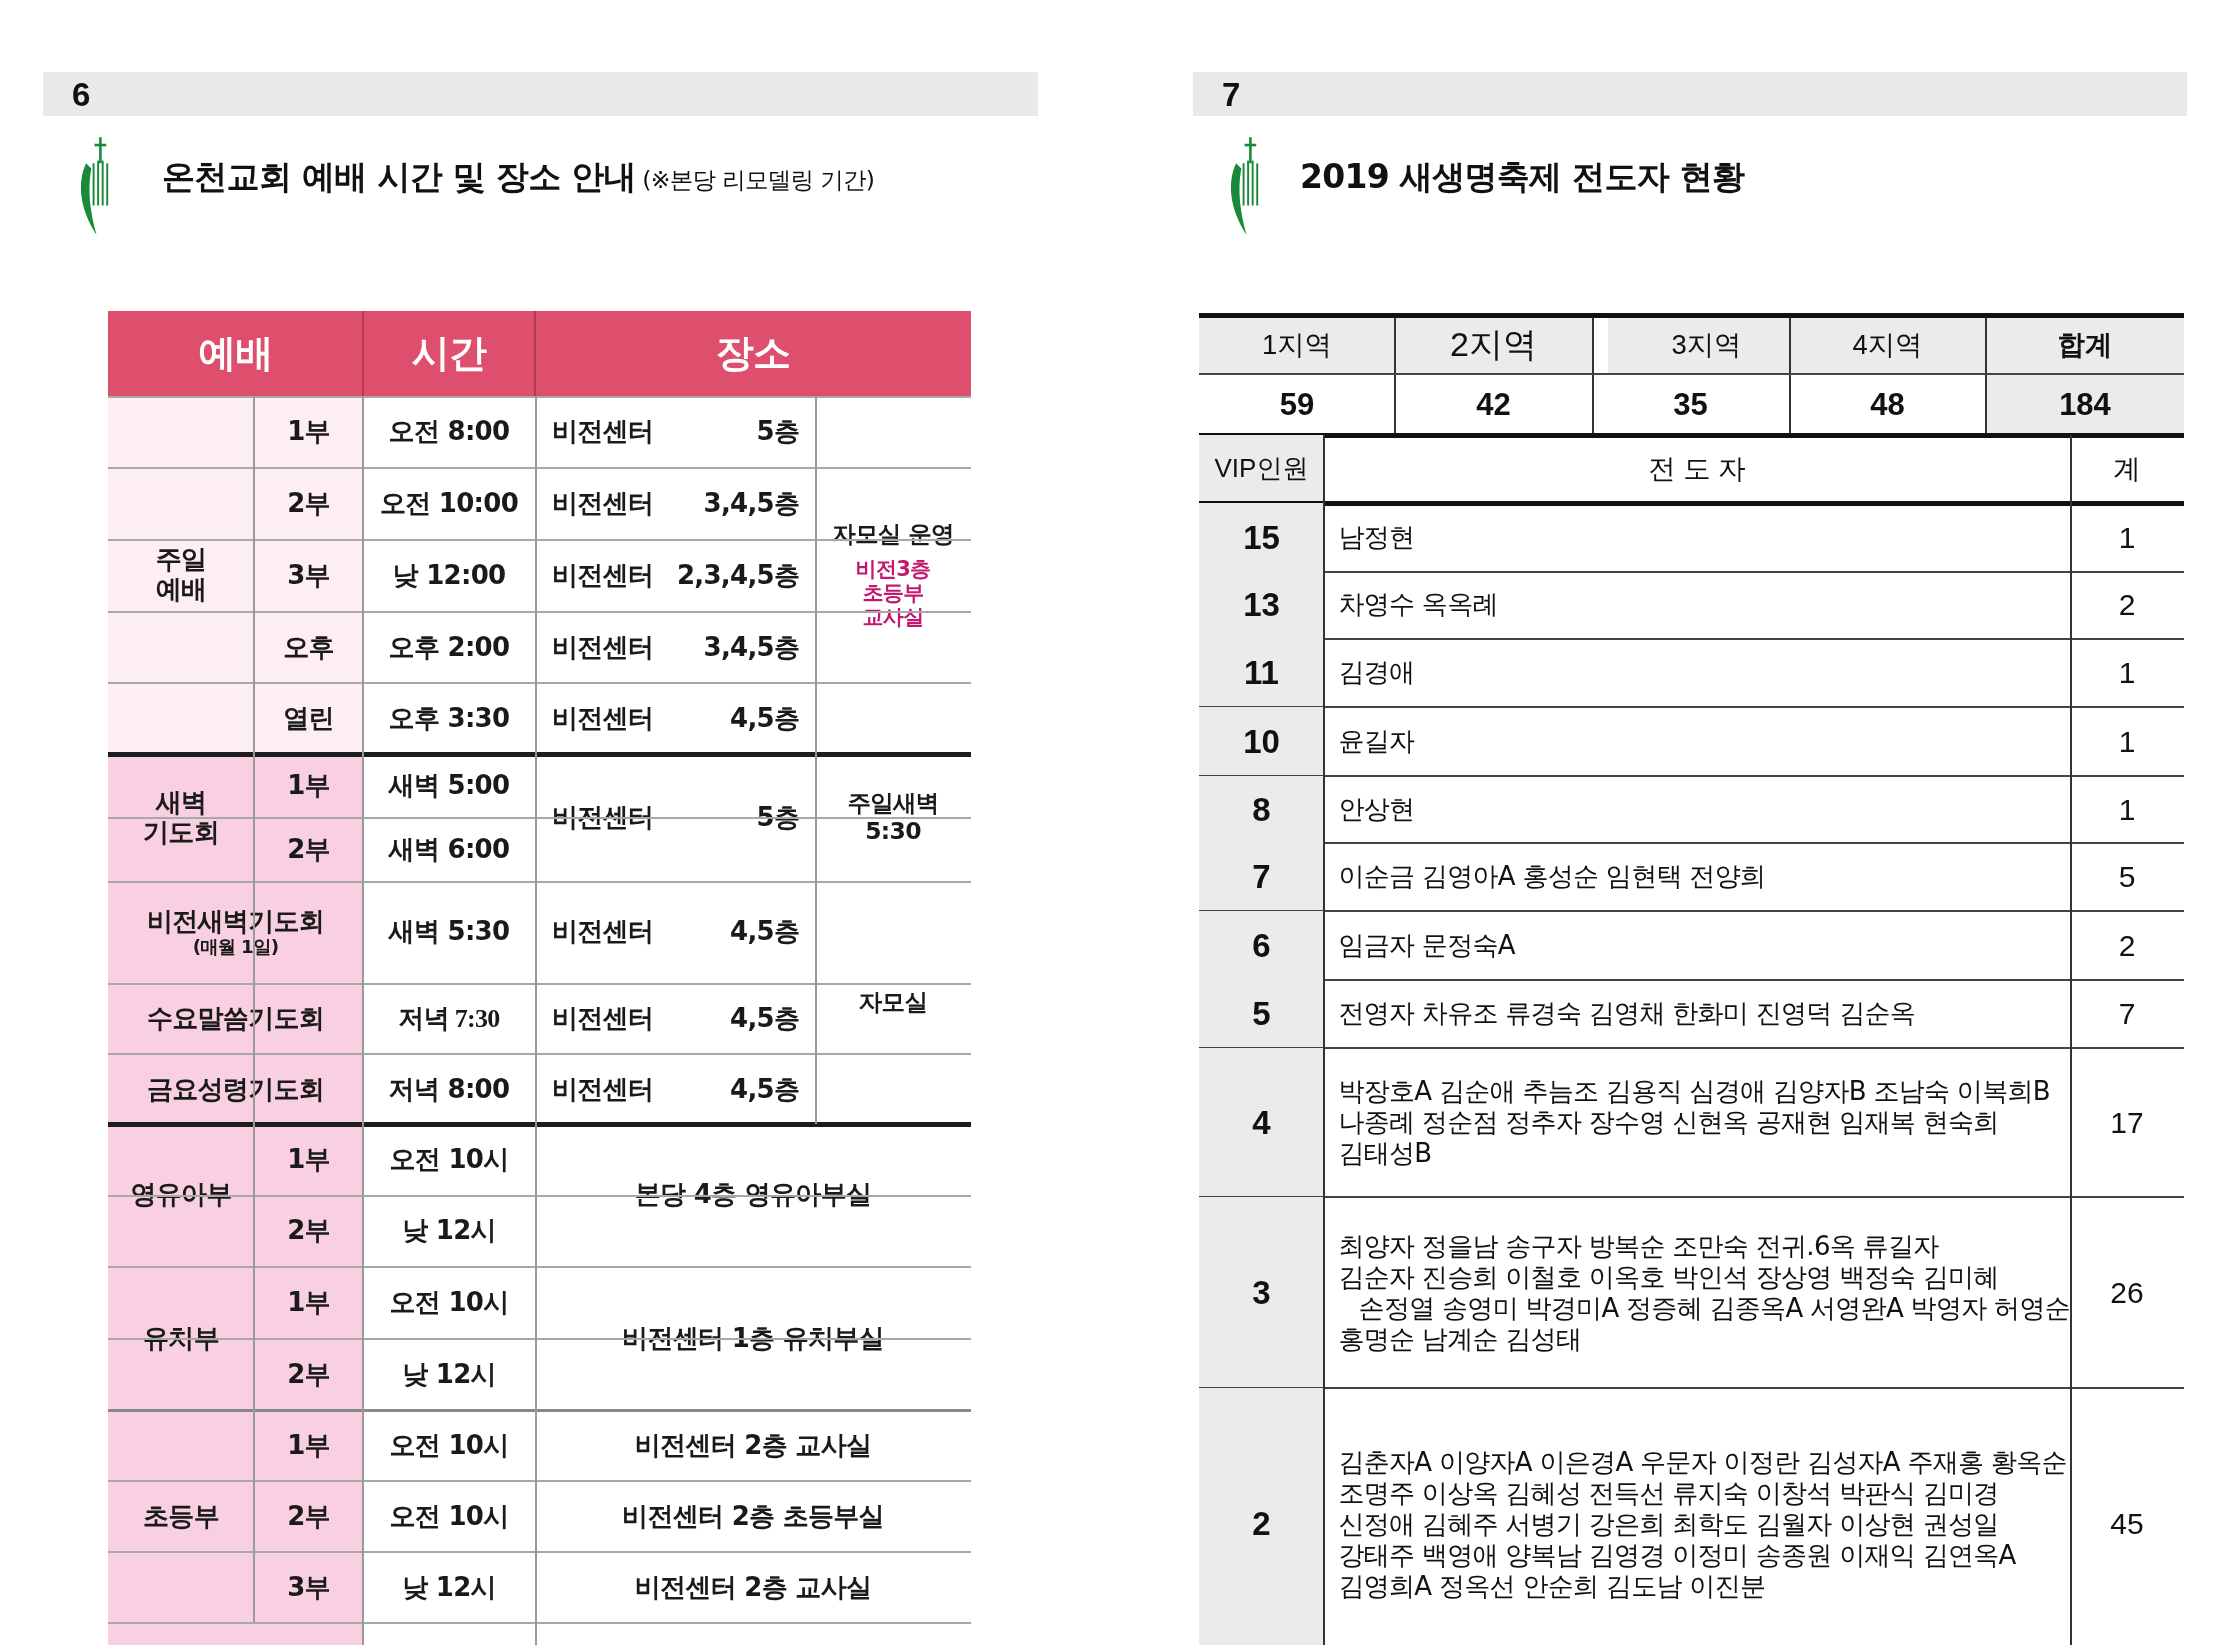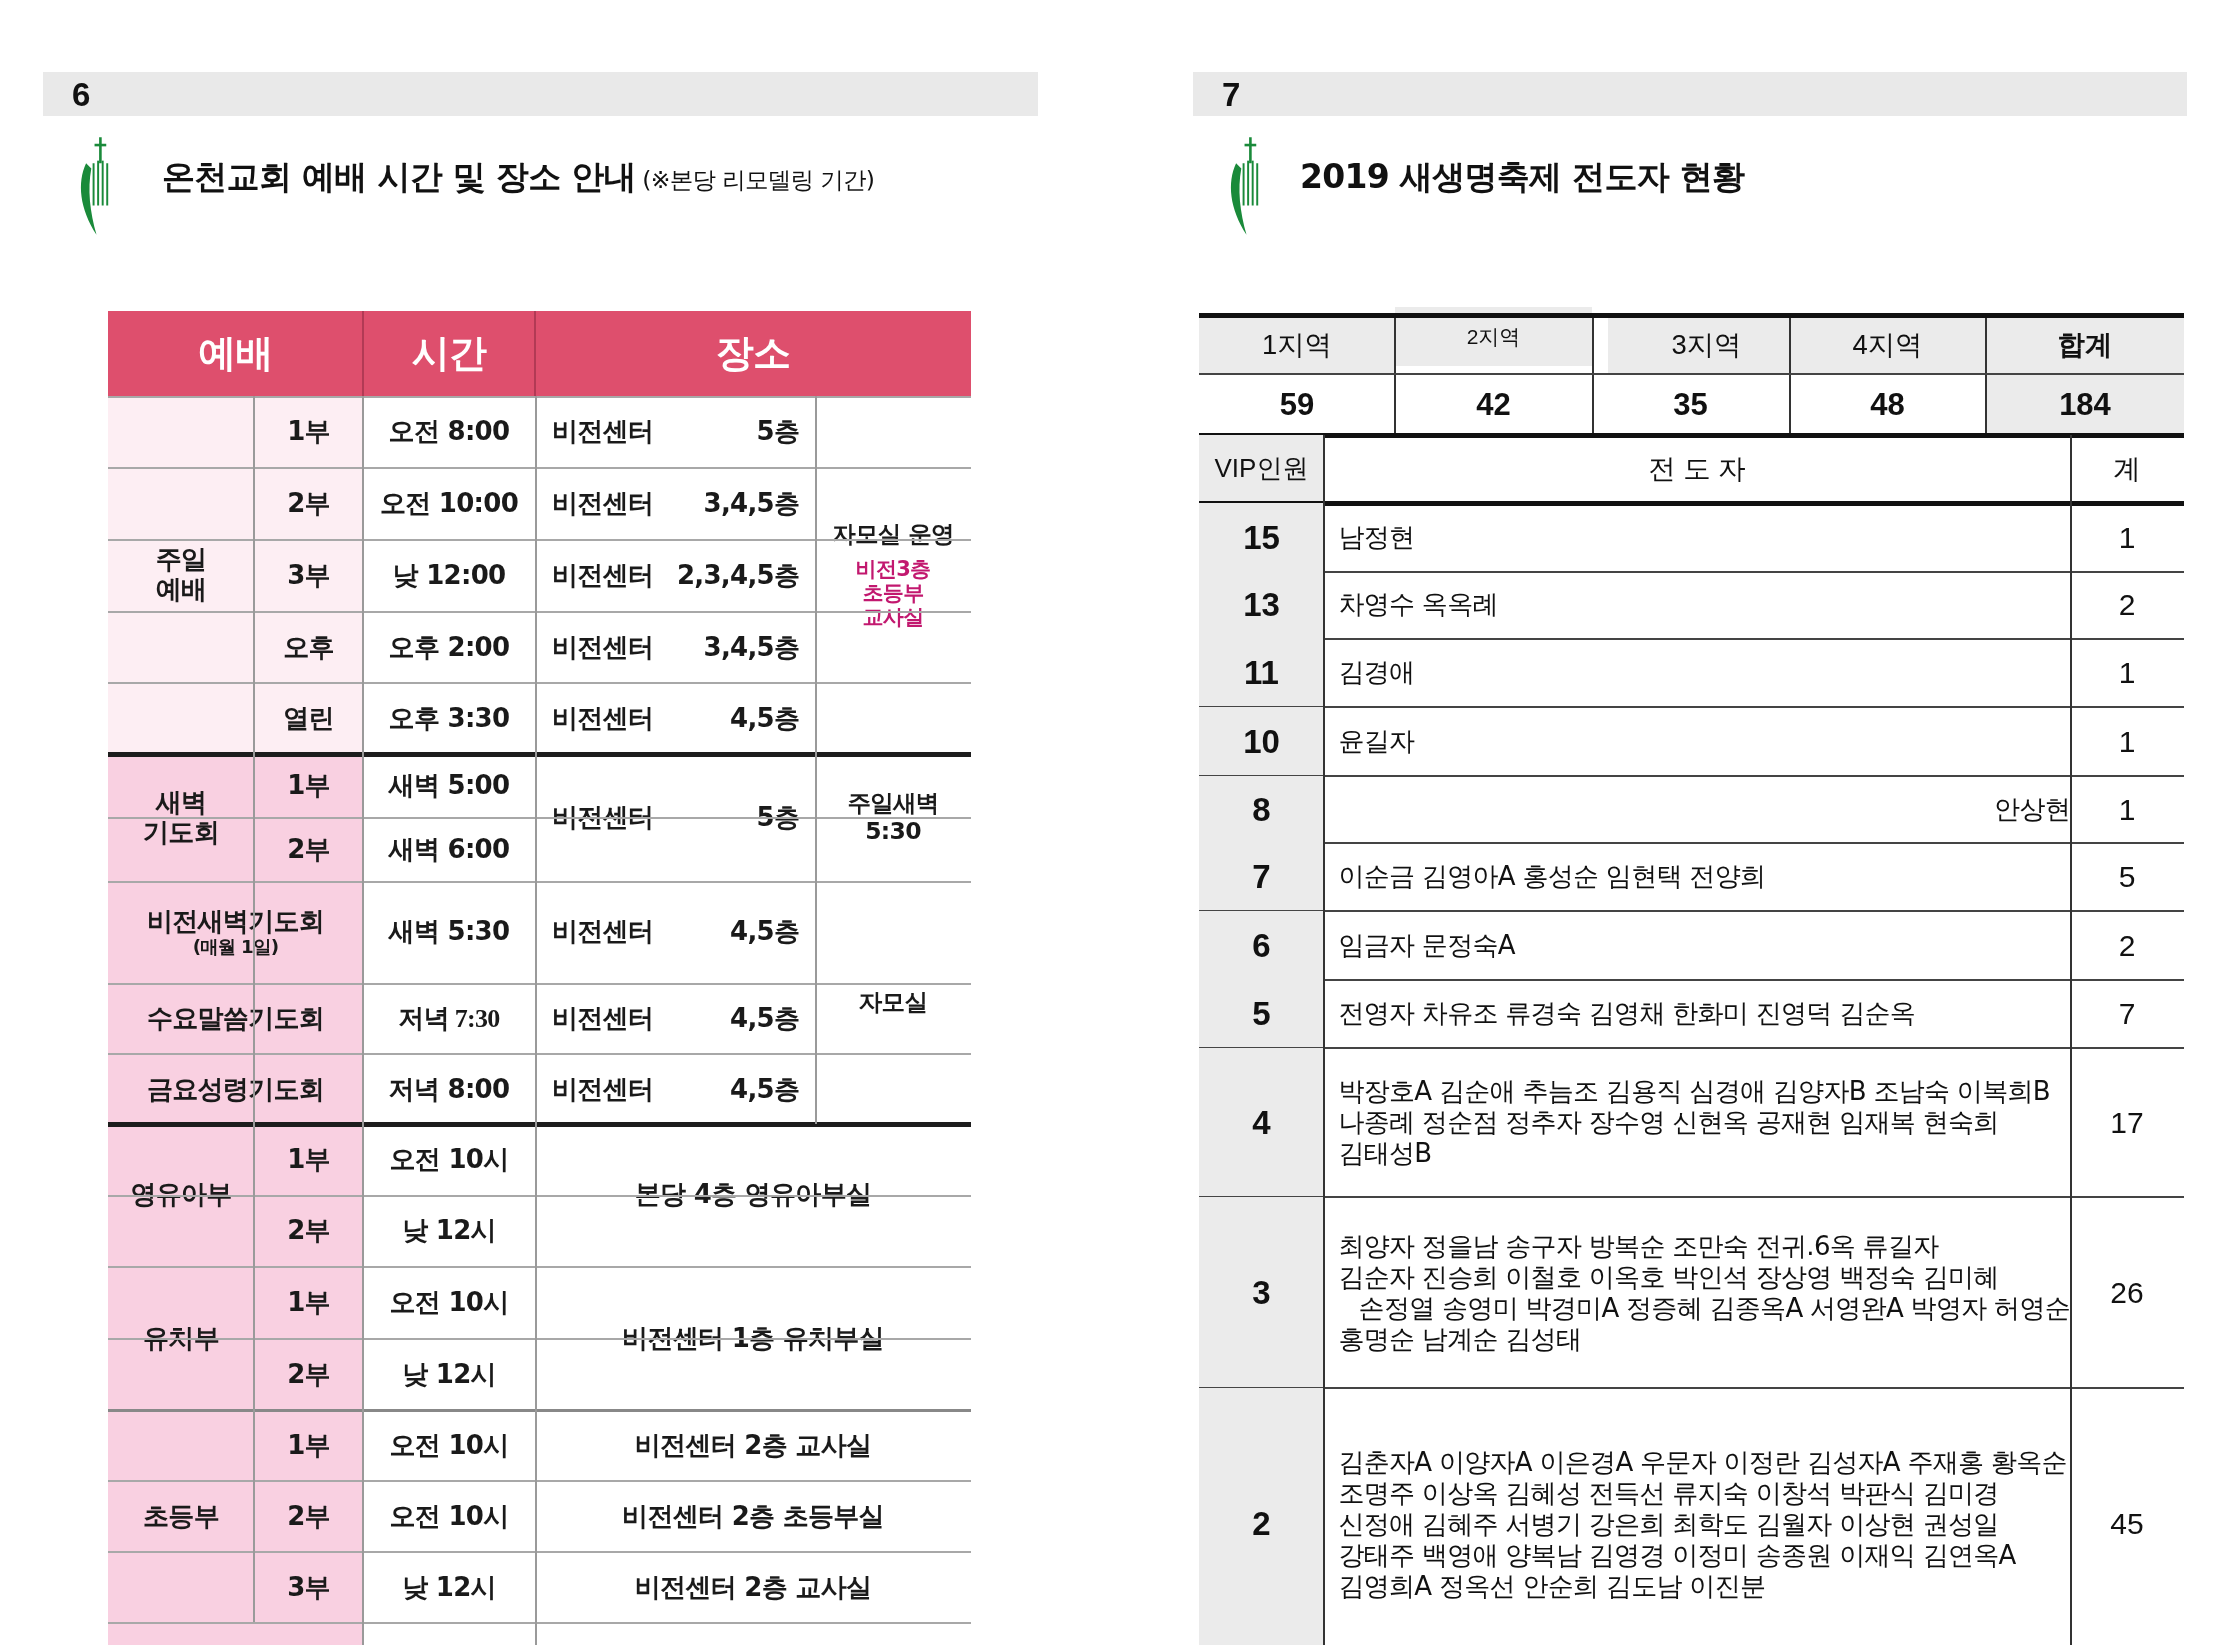--- a/index.html
+++ b/index.html
@@ -212,21 +212,21 @@
   <rect x="24" y="40" width="3" height="65" fill="#1a8a3a"></rect>
   <rect x="31" y="36" width="3" height="69" fill="#1a8a3a"></rect>
   <rect x="38" y="36" width="3" height="69" fill="#1a8a3a"></rect>
   <rect x="45" y="40" width="3" height="65" fill="#1a8a3a"></rect>
 </svg>
 <div class="title" style="left:1300px; top:155px;">2019 새생명축제 전도자 현황</div>
 
 <div id="right-table">
     <div class="rtab-cell gray" style="left: 1199px; top: 315px; width: 196px; height: 59px; font-size: 27.4px; font-weight: normal;">1지역</div>
     <div class="rtab-cell" style="left: 1199px; top: 374px; width: 196px; height: 61px; font-size: 31px; font-weight: bold;">59</div>
-    <div class="rtab-cell gray" style="left: 1395px; top: 307px; width: 197px; height: 59px; font-size: 21px; font-weight: normal;">2지역</div>
+    <div class="rtab-cell gray" style="left: 1395px; top: 315px; width: 197px; height: 59px; font-size: 34px; font-weight: normal;">2지역</div>
     <div class="rtab-cell" style="left: 1395px; top: 374px; width: 197px; height: 61px; font-size: 31px; font-weight: bold;">42</div>
     <div class="rvline" style="left: 1394px; top: 315px; width: 2px; height: 120px;"></div>
     <div class="rtab-cell gray" style="left: 1608px; top: 315px; width: 197px; height: 59px; font-size: 27.4px; font-weight: normal;">3지역</div>
     <div class="rtab-cell" style="left: 1592px; top: 374px; width: 197px; height: 61px; font-size: 31px; font-weight: bold;">35</div>
     <div class="rvline" style="left: 1592px; top: 315px; width: 2px; height: 120px;"></div>
     <div class="rtab-cell gray" style="left: 1789px; top: 315px; width: 197px; height: 59px; font-size: 27.4px; font-weight: normal;">4지역</div>
     <div class="rtab-cell" style="left: 1789px; top: 374px; width: 197px; height: 61px; font-size: 31px; font-weight: bold;">48</div>
     <div class="rvline" style="left: 1789px; top: 315px; width: 2px; height: 120px;"></div>
     <div class="rtab-cell gray" style="left: 1986px; top: 315px; width: 198px; height: 59px; font-size: 27.4px; font-weight: bold;">합계</div>
     <div class="rtab-cell gray" style="left: 1986px; top: 374px; width: 198px; height: 61px; font-size: 31px; font-weight: bold;">184</div>
@@ -257,21 +257,21 @@
     <div class="rtab-cell" style="left: 2070px; top: 638px; width: 114px; height: 69px; font-size: 30px;">1</div>
     <div class="rline" style="left: 1199px; top: 706px; width: 985px; height: 2px;"></div>
     <div class="rtab-cell gray" style="left: 1199px; top: 707px; width: 125px; height: 69px; font-size: 33px; font-weight: bold;">10</div>
     <div class="names" style="left: 1324px; top: 707px; width: 746px; height: 69px;">
       <div style="white-space: pre;">윤길자</div>
     </div>
     <div class="rtab-cell" style="left: 2070px; top: 707px; width: 114px; height: 69px; font-size: 30px;">1</div>
     <div class="rline" style="left: 1199px; top: 775px; width: 985px; height: 2px;"></div>
     <div class="rtab-cell gray" style="left: 1199px; top: 776px; width: 125px; height: 67px; font-size: 33px; font-weight: bold;">8</div>
     <div class="names" style="left: 1324px; top: 776px; width: 746px; height: 67px;">
-      <div style="white-space: pre; text-align: right;">안상현</div>
+      <div style="white-space: pre;">안상현</div>
     </div>
     <div class="rtab-cell" style="left: 2070px; top: 776px; width: 114px; height: 67px; font-size: 30px;">1</div>
     <div class="rline" style="left: 1199px; top: 842px; width: 985px; height: 2px;"></div>
     <div class="rtab-cell gray" style="left: 1199px; top: 842px; width: 125px; height: 69px; font-size: 33px; font-weight: bold;">7</div>
     <div class="names" style="left: 1324px; top: 842px; width: 746px; height: 69px;">
       <div style="white-space: pre;">이순금 김영아A 홍성순 임현택 전양희</div>
     </div>
     <div class="rtab-cell" style="left: 2070px; top: 842px; width: 114px; height: 69px; font-size: 30px;">5</div>
     <div class="rline" style="left: 1199px; top: 910px; width: 985px; height: 2px;"></div>
     <div class="rtab-cell gray" style="left: 1199px; top: 911px; width: 125px; height: 69px; font-size: 33px; font-weight: bold;">6</div>

